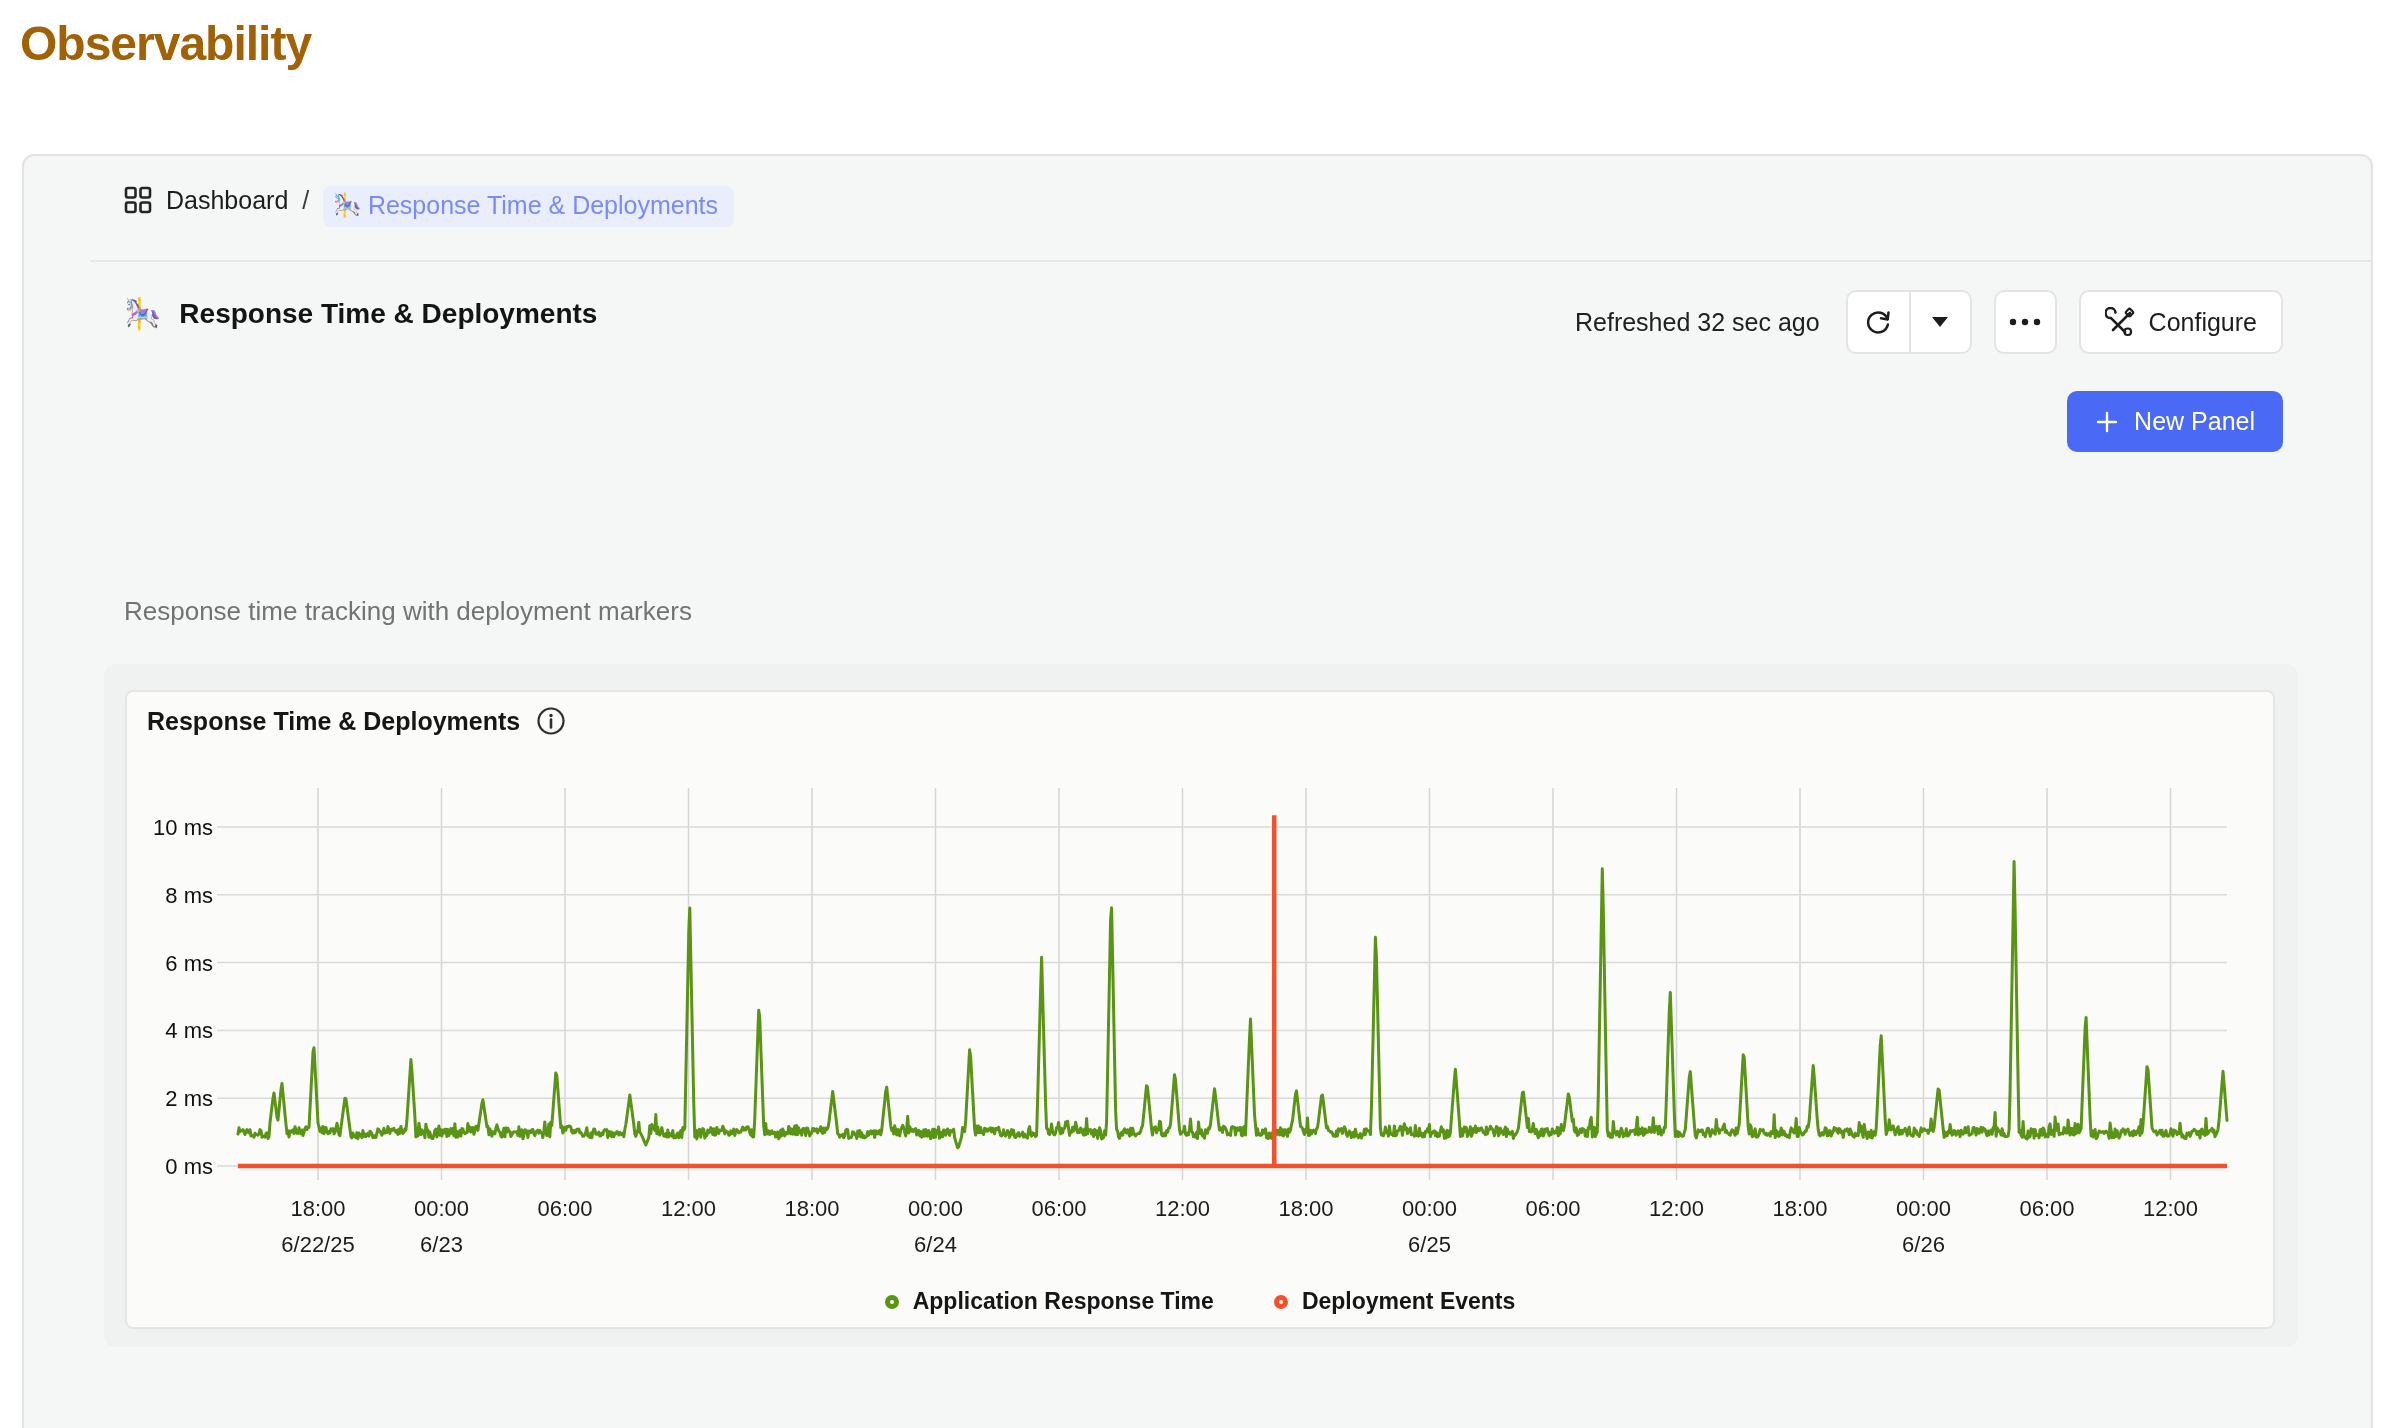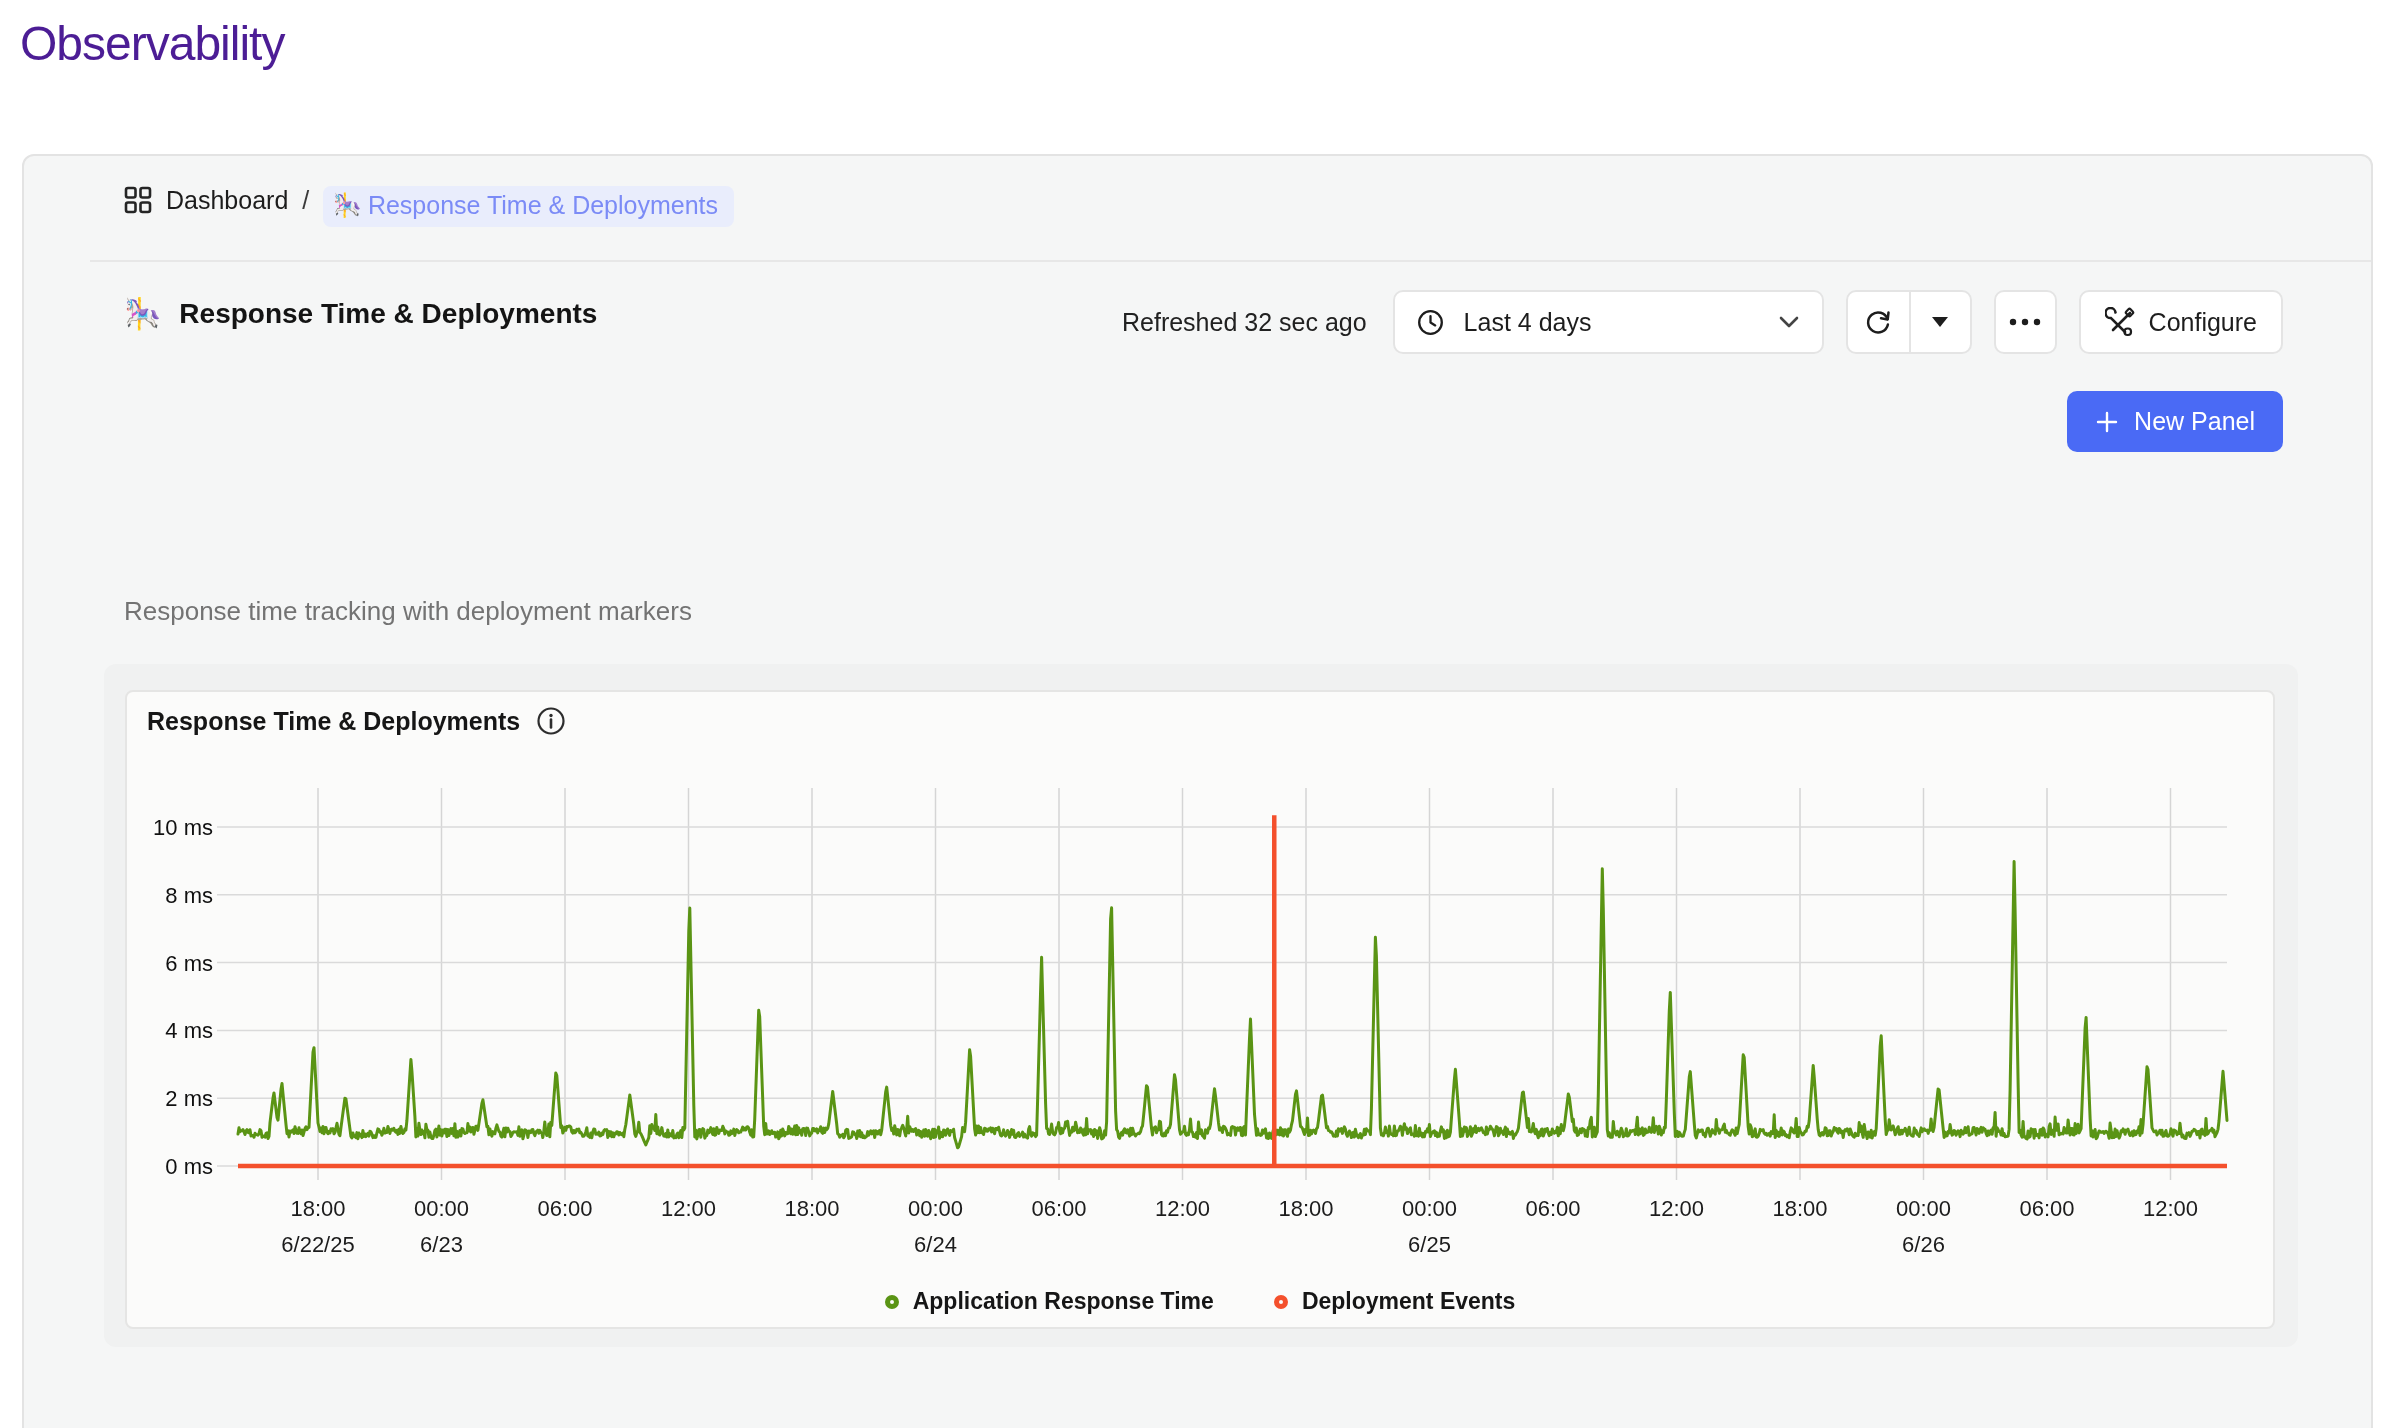--- a/index.html
+++ b/index.html
@@ -1,19 +1,19 @@
 <!DOCTYPE html>
 <html><head>
 <meta charset="utf-8">
 <style>
   * { margin:0; padding:0; box-sizing:border-box; }
   html,body { width:2394px; height:1428px; background:#ffffff; overflow:hidden;
               font-family:"Liberation Sans", sans-serif; }
-  .page-title { position:absolute; left:20px; top:16px; font-size:48px; font-weight:400;
-                letter-spacing:-1px; color:#4c1d95; }
+  .page-title { position:absolute; left:20px; top:16px; font-size:48px; font-weight:700;
+                letter-spacing:-1px; color:#a16207; }
   .card { position:absolute; left:22px; top:154px; width:2351px; height:1320px;
           background:#f5f6f6; border:2px solid #e3e3e3; border-radius:12px; }
   
   .breadcrumb-row { position:absolute; left:100px; top:30px; height:44px;
                     display:flex; align-items:flex-start; gap:14px; font-size:25px; color:#1c1c1c; }
   .crumb-chip { display:flex; align-items:center; gap:6px; background:#e9edfc; color:#7b8bf6;
                 border-radius:8px; padding:5px 16px 7px 10px; font-size:25px; cursor:pointer; }
   .divider { position:absolute; left:66px; right:0px; top:104px; height:2px; background:#e7e7e7; }
   
   .panel-title-row { position:absolute; left:100px; top:140px; display:flex; align-items:center; gap:18px; }
@@ -88,34 +88,20 @@
   <div class="divider"></div>
 
   <div class="panel-title-row">
     <span class="panel-emoji">🎠</span>
     <h2 class="panel-title">Response Time &amp; Deployments</h2>
   </div>
 
   <div class="toolbar">
     <span class="refreshed">Refreshed 32 sec ago</span>
 
-    <div class="btn timerange">
-      <span style="display:flex;">
-        <svg width="27" height="27" viewBox="0 0 27 27">
-          <circle cx="13.5" cy="13.5" r="11.3" fill="none" stroke="#1d1d1d" stroke-width="2.3"></circle>
-          <path d="M13.5 7.2 V13.5 L18.2 16.4" fill="none" stroke="#1d1d1d" stroke-width="2.3" stroke-linecap="round" stroke-linejoin="round"></path>
-        </svg>
-      </span>
-      <span class="tr-label">Last 4 days</span>
-      <span style="display:flex;">
-        <svg width="22" height="14" viewBox="0 0 22 14">
-          <path d="M3 3 L11 11 L19 3" fill="none" stroke="#444" stroke-width="2.6" stroke-linecap="round" stroke-linejoin="round"></path>
-        </svg>
-      </span>
-    </div>
 
     <div class="btn split">
       <div class="seg">
         <span style="display:flex;">
           <svg width="30" height="30" viewBox="0 0 30 30">
             <path d="M24.5 12 A 10 10 0 1 0 24.9 17.5" fill="none" stroke="#1d1d1d" stroke-width="2.5" stroke-linecap="round"></path>
             <path d="M25.5 5.5 L24.7 12.4 L18 11.2" fill="none" stroke="#1d1d1d" stroke-width="2.5" stroke-linecap="round" stroke-linejoin="round"></path>
           </svg>
         </span>
       </div>

